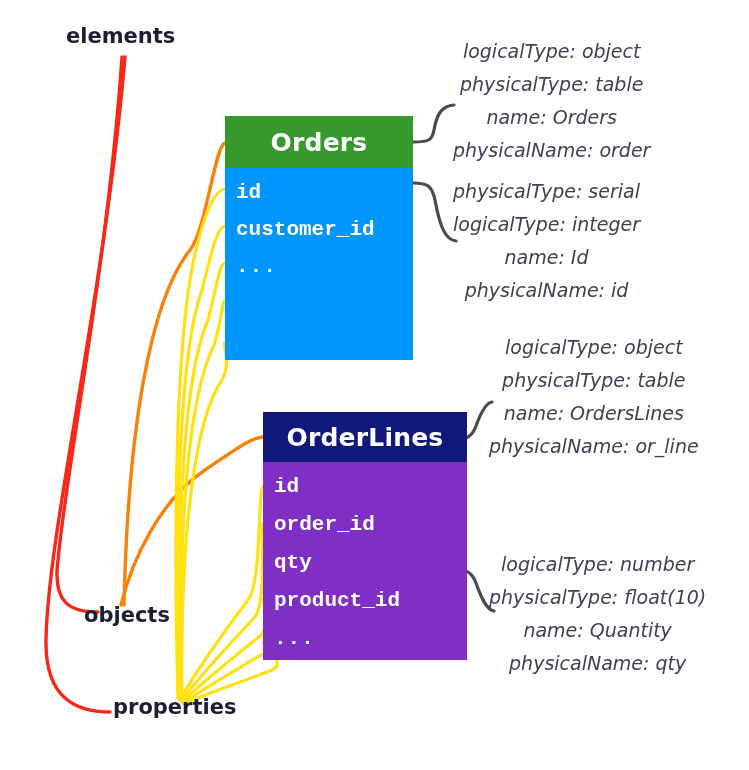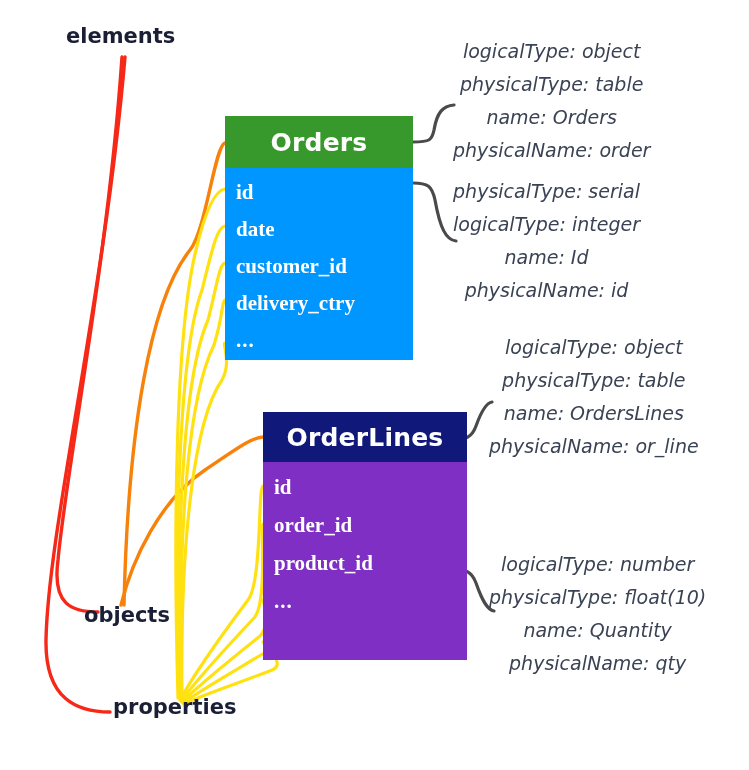--- a/index.html
+++ b/index.html
@@ -42,21 +42,21 @@
     display: flex;
     align-items: center;
     justify-content: center;
   }
   .entity-body {
     box-sizing: border-box;
   }
   .entity-field {
     color: #ffffff;
     font-weight: bold;
-    font-family: Liberation Serif, serif;
+    font-family: Liberation Mono, monospace;
     white-space: nowrap;
   }
   
   #entity-orders {
     left: 225px;
     top: 116px;
     width: 188px;
   }
   #entity-orders .entity-title {
     background: #37992b;
@@ -162,32 +162,31 @@
   </svg>
 
   <div class="node-label" id="label-elements">elements</div>
   <div class="node-label" id="label-objects">objects</div>
   <div class="node-label" id="label-properties">properties</div>
 
   <div class="entity" id="entity-orders">
     <div class="entity-title">Orders</div>
     <div class="entity-body">
       <div class="entity-field">id</div>
-      <div class="entity-field">date</div>
       <div class="entity-field">customer_id</div>
-      <div class="entity-field">delivery_ctry</div>
       <div class="entity-field ellipsis-field">...</div>
     </div>
   </div>
 
   <div class="entity" id="entity-orderlines">
     <div class="entity-title">OrderLines</div>
     <div class="entity-body">
       <div class="entity-field">id</div>
       <div class="entity-field">order_id</div>
+      <div class="entity-field">qty</div>
       <div class="entity-field">product_id</div>
       <div class="entity-field ellipsis-field">...</div>
     </div>
   </div>
 
   <div class="annotation" id="ann-orders">
     <span class="ann-line">logicalType: object</span>
     <span class="ann-line">physicalType: table</span>
     <span class="ann-line">name: Orders</span>
     <span class="ann-line">physicalName: order</span>

